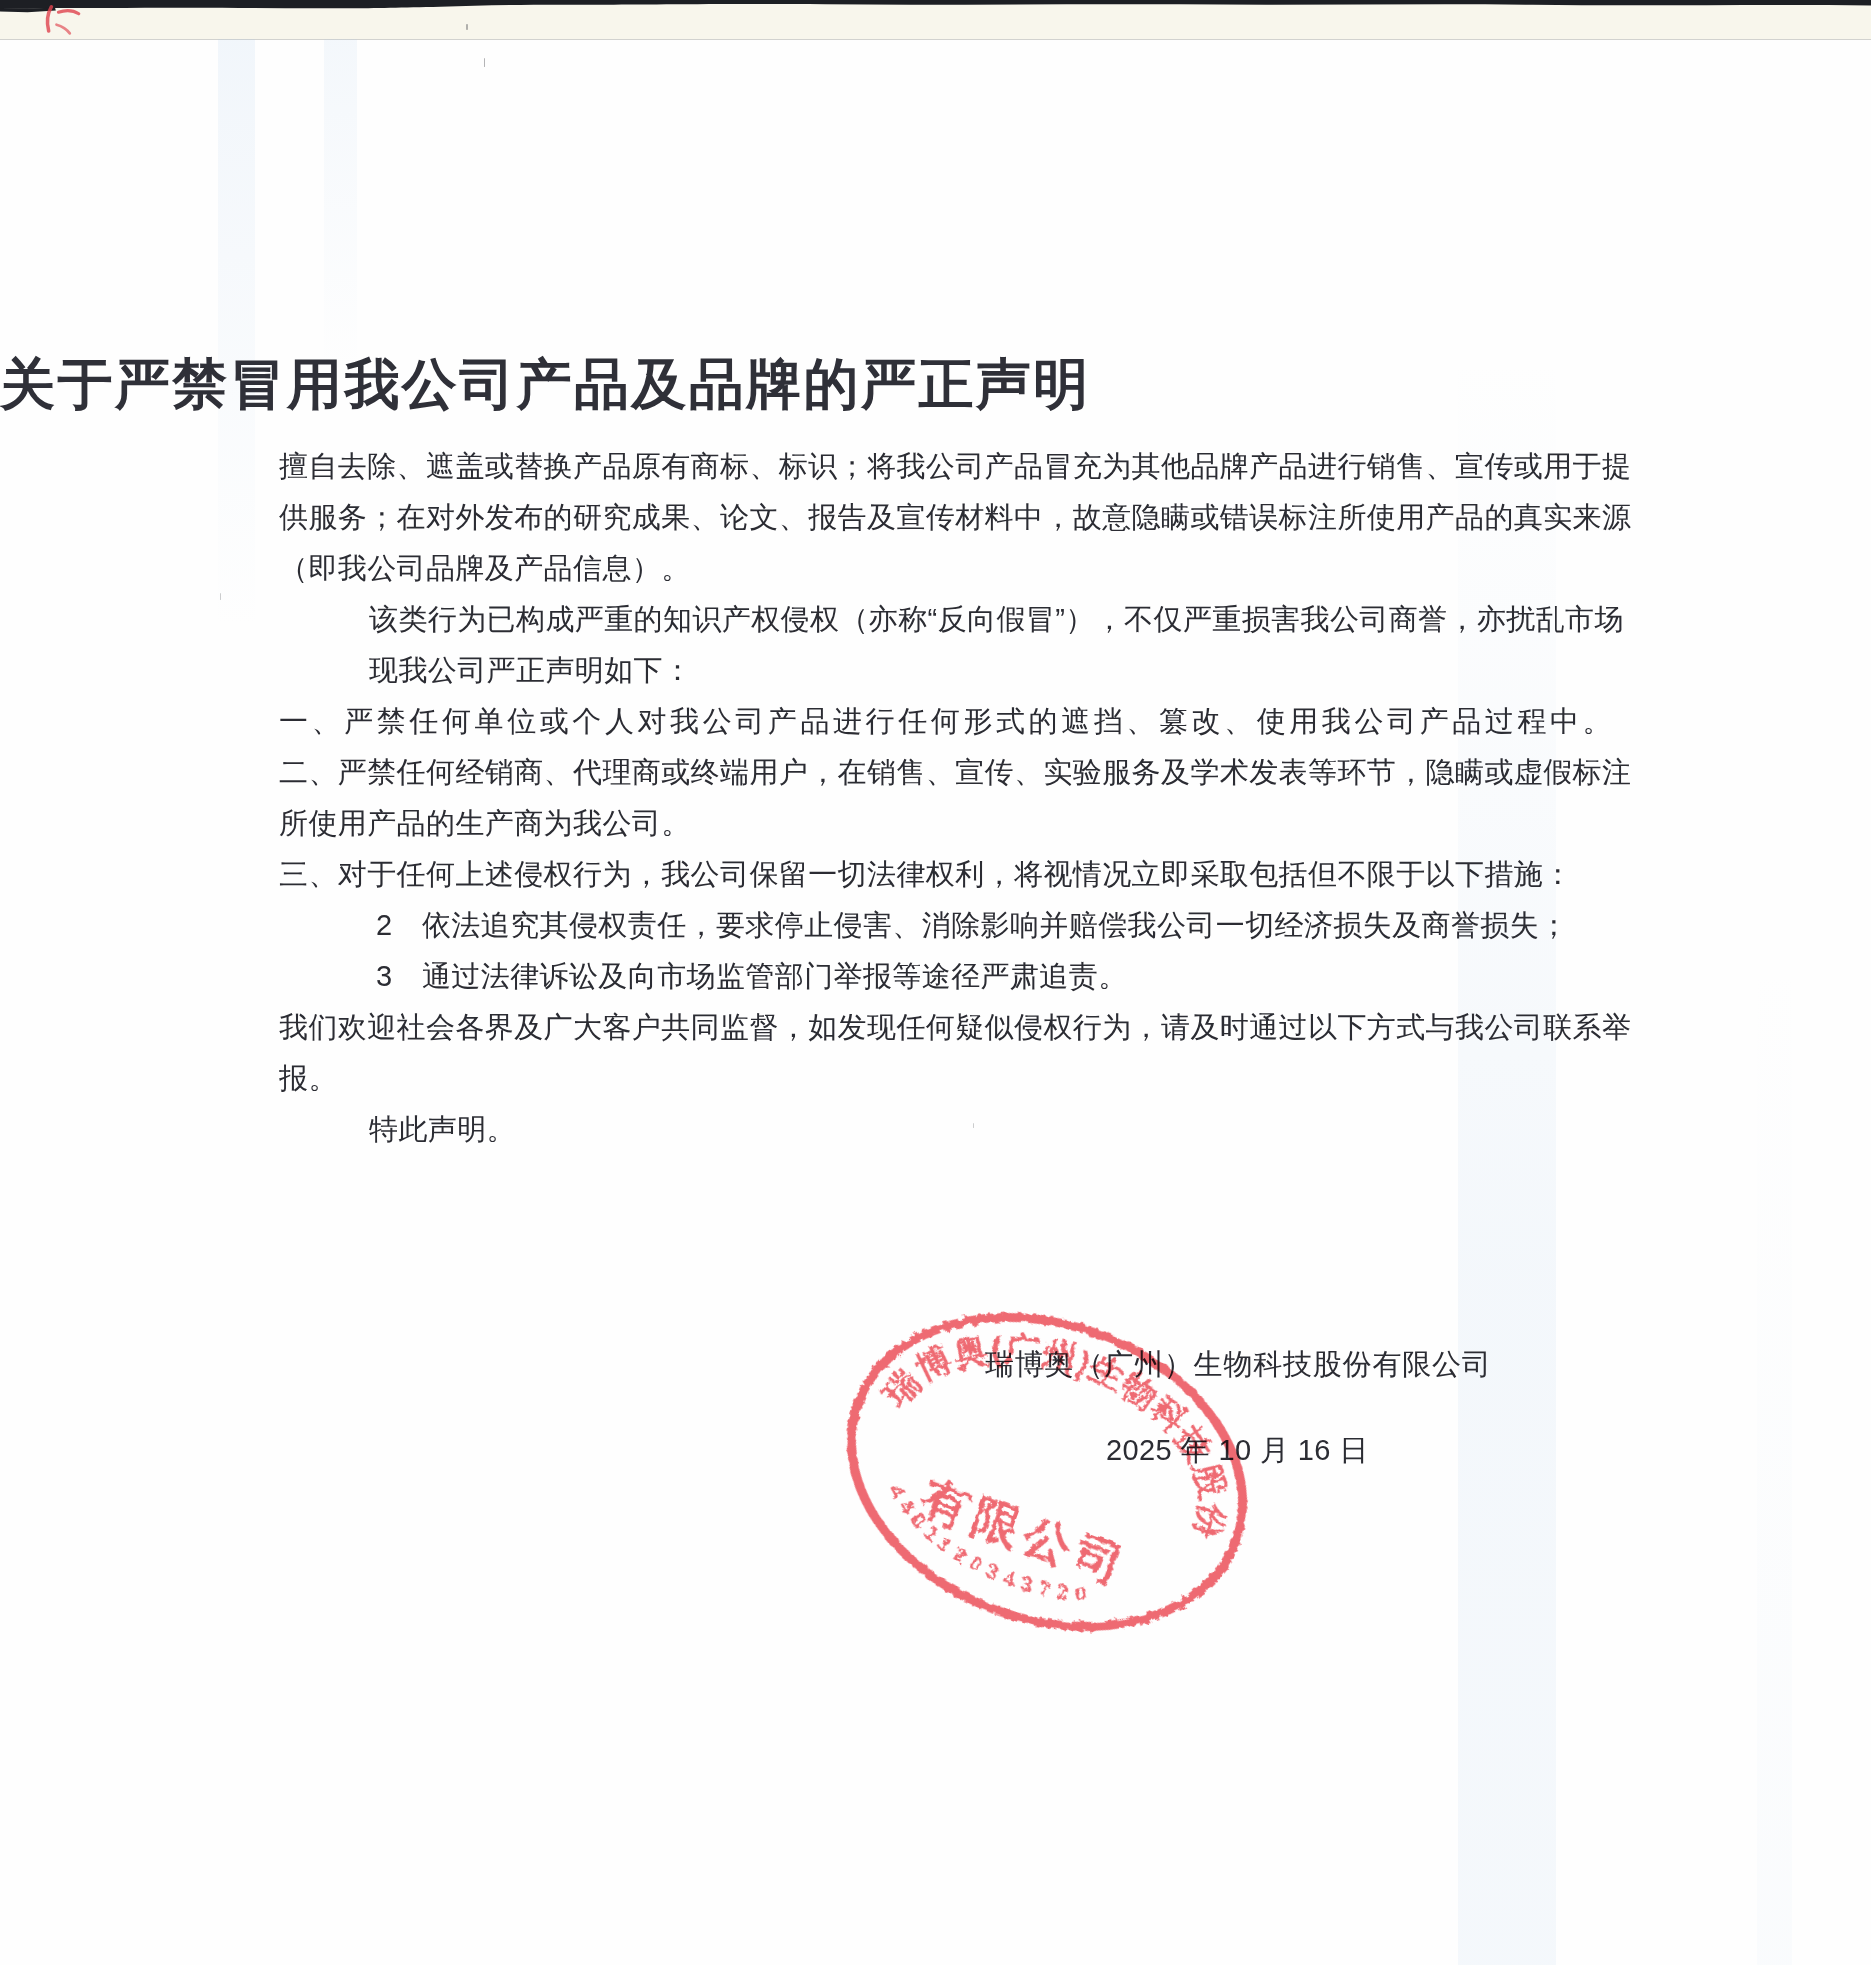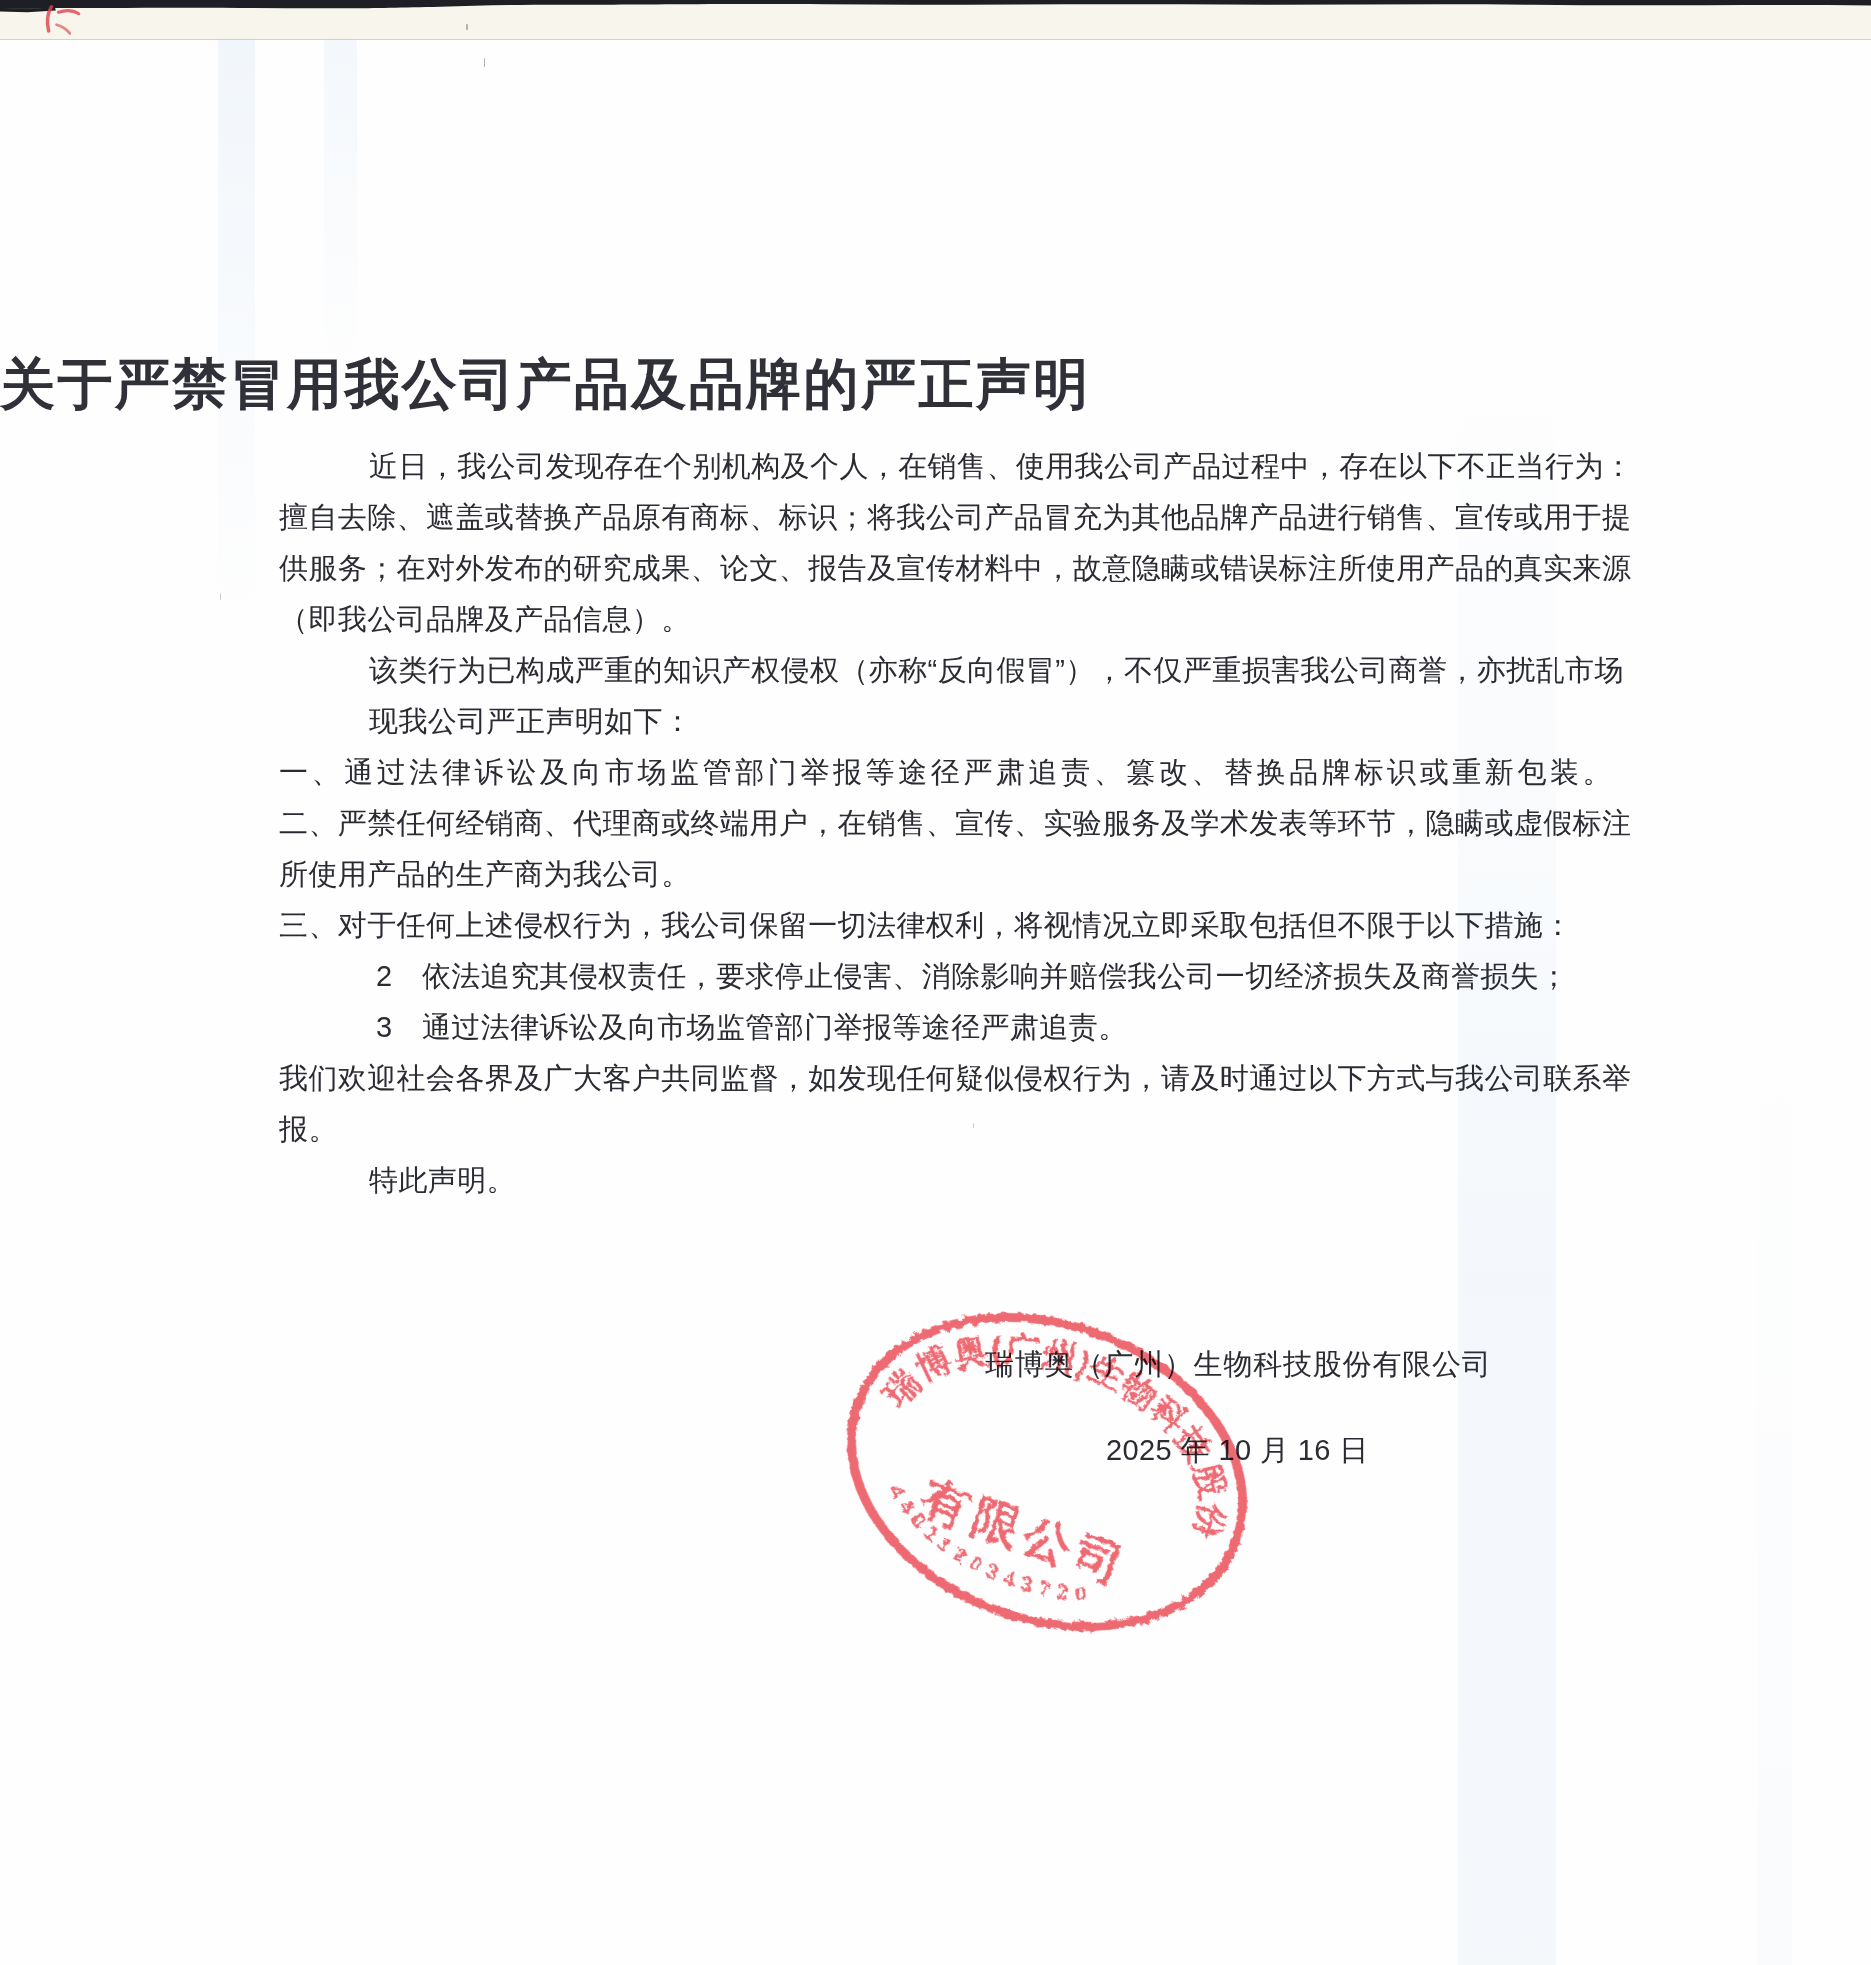--- a/index.html
+++ b/index.html
@@ -85,27 +85,26 @@
 
   <div class="speck" style="left:466px;top:23.6px;width:1.6px;height:6.3px;"></div>
   <div class="speck" style="left:484px;top:58px;width:1.2px;height:8.6px;"></div>
   <div class="speck" style="left:220px;top:593px;width:1.2px;height:7px;opacity:.3;"></div>
   <div class="speck" style="left:973px;top:1123px;width:1.2px;height:4.7px;opacity:.3;"></div>
 
   <h1 class="doc-title">关于严禁冒用我公司产品及品牌的严正声明</h1>
 
   <div class="body-block">
 
-  <div class="line ind-para">近日，我公司发现存在个别机构及个人，在销售、使用我公司产品过程中，存在以下不正当行为：</div>
       <div class="line">擅自去除、遮盖或替换产品原有商标、标识；将我公司产品冒充为其他品牌产品进行销售、宣传或用于提</div>
       <div class="line">供服务；在对外发布的研究成果、论文、报告及宣传材料中，故意隐瞒或错误标注所使用产品的真实来源</div>
       <div class="line">（即我公司品牌及产品信息）。</div>
       <div class="line ind-para">该类行为已构成严重的知识产权侵权（亦称“反向假冒”），不仅严重损害我公司商誉，亦扰乱市场</div>
       <div class="line ind-para">现我公司严正声明如下：</div>
-      <div class="line fill">一、通过法律诉讼及向市场监管部门举报等途径严肃追责、篡改、替换品牌标识或重新包装。</div>
+      <div class="line fill">一、严禁任何单位或个人对我公司产品进行任何形式的遮挡、篡改、使用我公司产品过程中。</div>
       <div class="line">二、严禁任何经销商、代理商或终端用户，在销售、宣传、实验服务及学术发表等环节，隐瞒或虚假标注</div>
       <div class="line">所使用产品的生产商为我公司。</div>
       <div class="line">三、对于任何上述侵权行为，我公司保留一切法律权利，将视情况立即采取包括但不限于以下措施：</div>
       <div class="line ind-sub">2　依法追究其侵权责任，要求停止侵害、消除影响并赔偿我公司一切经济损失及商誉损失；</div>
       <div class="line ind-sub">3　通过法律诉讼及向市场监管部门举报等途径严肃追责。</div>
       <div class="line">我们欢迎社会各界及广大客户共同监督，如发现任何疑似侵权行为，请及时通过以下方式与我公司联系举</div>
       <div class="line">报。</div>
       <div class="line ind-para">特此声明。</div>
     </div>
 

